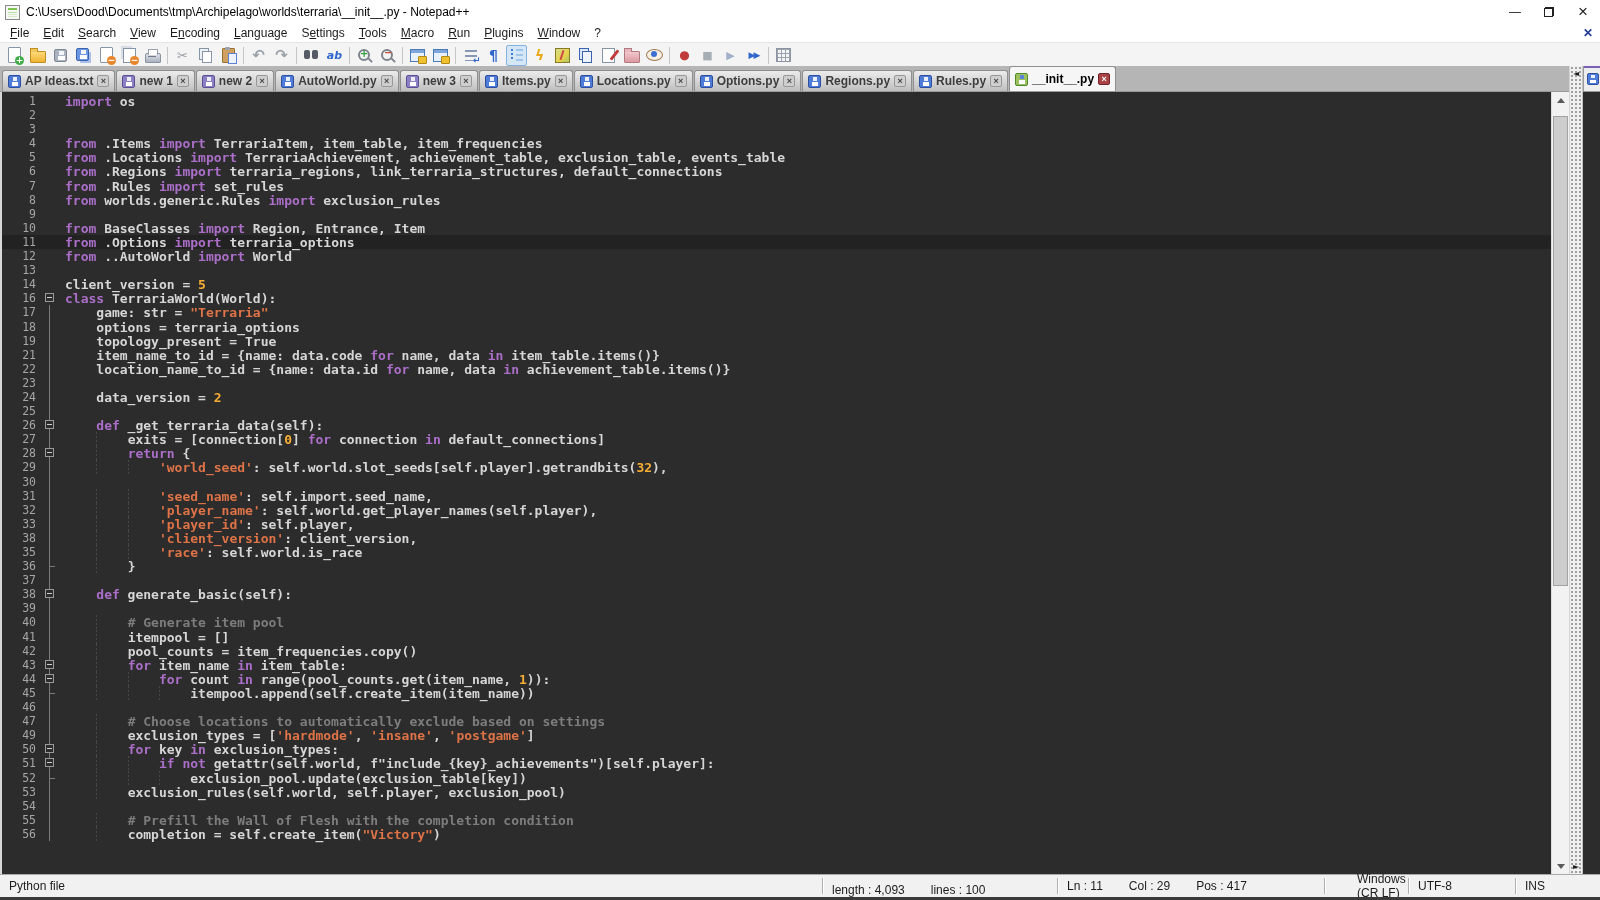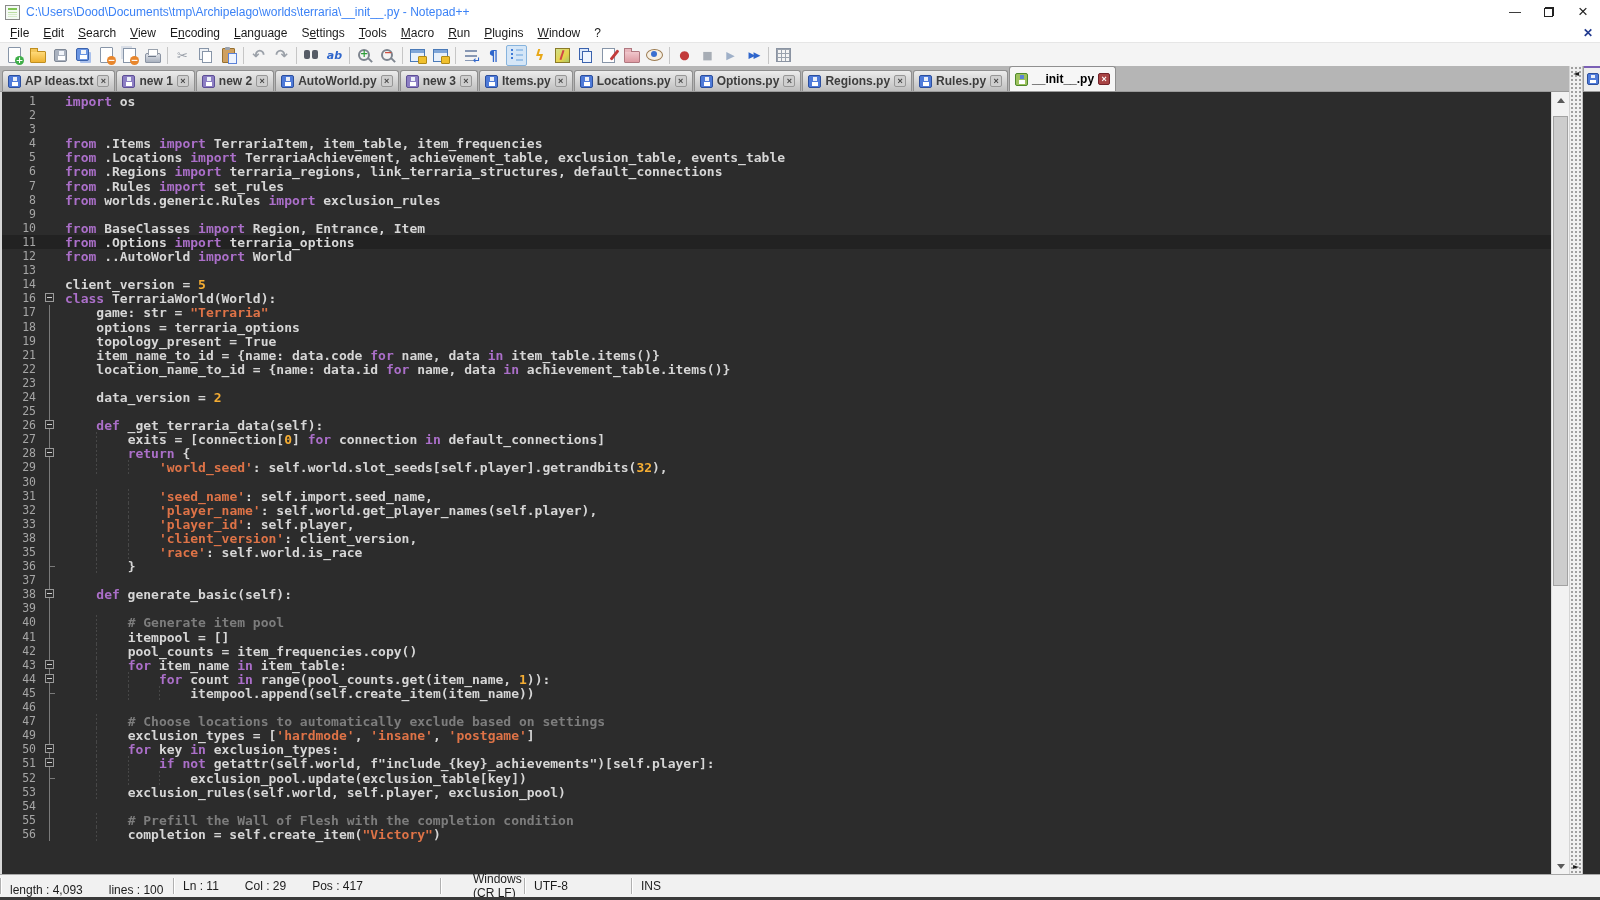--- a/index.html
+++ b/index.html
@@ -4,21 +4,21 @@
 <style>
   html,body{margin:0;padding:0;}
   body{width:1600px;height:900px;overflow:hidden;background:#fff;font-family:"Liberation Sans",sans-serif;}
   #app{position:relative;width:1600px;height:900px;background:#fff;}
 
   
   #titlebar{position:absolute;top:0;left:0;right:0;height:24px;background:#fff;display:flex;align-items:center;}
   #np-icon{width:15px;height:15px;margin:0 6px 0 5px;position:relative;background:#f4f9f4;border:1px solid #8a8a8a;box-sizing:border-box;}
   #np-icon::before{content:"";position:absolute;left:2px;top:2px;width:9px;height:2px;background:#7ec352;}
   #np-icon::after{content:"";position:absolute;left:2px;top:6px;width:9px;height:5px;background:linear-gradient(#b9dca0 1px,transparent 1px,transparent 2px,#b9dca0 3px,transparent 3px,transparent 4px,#b9dca0 5px);}
-  #title-text{font-size:12px;color:#3b82f6;}
+  #title-text{font-size:12px;color:#000000;}
   #titlebar .spacer{flex:1;}
   .winbtn{width:34px;height:24px;display:flex;align-items:center;justify-content:center;color:#222;}
   .winbtn .ming{font-size:12px;line-height:10px;}
   .restore{width:10px;height:10px;position:relative;}
   .restore::after{content:"";position:absolute;right:0;top:0;width:7px;height:7px;border:1px solid #222;}
   .restore::before{content:"";position:absolute;left:0;bottom:0;width:7px;height:7px;border:1px solid #222;background:#fff;z-index:1;}
   .closeg{font-size:17px;line-height:14px;font-weight:400;}
 
   
   #menubar{position:absolute;top:24px;left:0;right:0;height:18px;background:#fff;display:flex;align-items:center;padding-left:3px;}
@@ -137,21 +137,21 @@
   #sliver-tab::before{content:"";position:absolute;top:0;left:0;right:0;height:2px;background:#7a5fb5;}
   #sliver-floppy{position:absolute;top:7px;left:3px;width:12px;height:12px;border-radius:2px;background:#4f7bd9;border:1px solid #2c4f9e;box-sizing:border-box;}
   #sliver-floppy::before{content:"";position:absolute;top:1px;left:3px;width:4px;height:3px;background:#e9eef8;}
   #sliver-floppy::after{content:"";position:absolute;bottom:1px;left:2px;width:6px;height:3px;background:#fff;}
 
   
   #statusbar{position:absolute;top:874px;left:0;right:0;height:23px;background:#f1f1f1;border-top:1px solid #a8a8a8;display:flex;align-items:center;font-size:12px;color:#1c1c1c;box-sizing:border-box;}
   .st-seg{height:100%;display:flex;align-items:center;padding-left:9px;gap:26px;box-sizing:border-box;}
   .st-sep{width:1px;height:16px;background:#b0b0b0;box-shadow:1px 0 0 #fff;}
   #st-type{flex:1;}
-  #st-doc{width:172px;margin-top:8px;}
+  #st-doc{width:234px;margin-top:8px;}
   #st-cursor{width:266px;}
   #st-eol{width:83px;padding-left:32px;}
   #st-enc{width:106px;}
   #st-ins{width:84px;}
   #bottomstrip{position:absolute;top:897px;left:0;right:0;height:3px;background:#3a3a3a;}
 </style>
 </head>
 <body>
 
 <div id="app">
@@ -729,20 +729,21 @@
     <div class="split-arrow" id="split-right">►</div>
   </div>
 
   <div id="sliver">
     <div id="sliver-tab">
       <div id="sliver-floppy"></div>
     </div>
   </div>
 
   <div id="statusbar">
+    <div class="st-seg" id="st-type">Python file</div>
     <div class="st-sep"></div>
     <div class="st-seg" id="st-doc">
       <span>length : 4,093</span>
       <span>lines : 100</span>
     </div>
     <div class="st-sep"></div>
     <div class="st-seg" id="st-cursor">
       <span>Ln : 11</span>
       <span>Col : 29</span>
       <span>Pos : 417</span>

